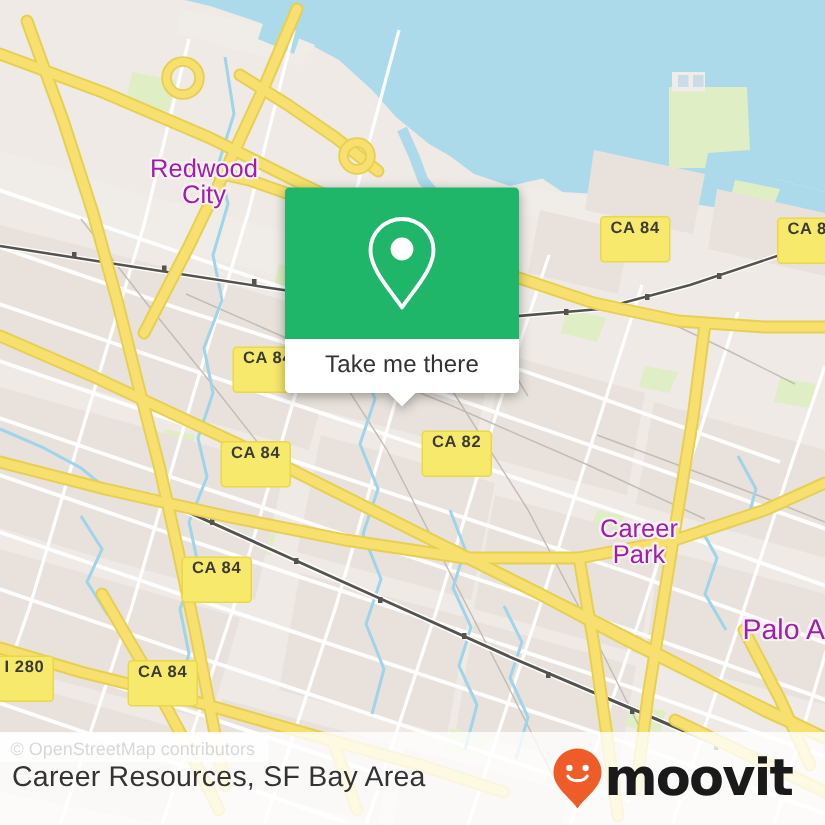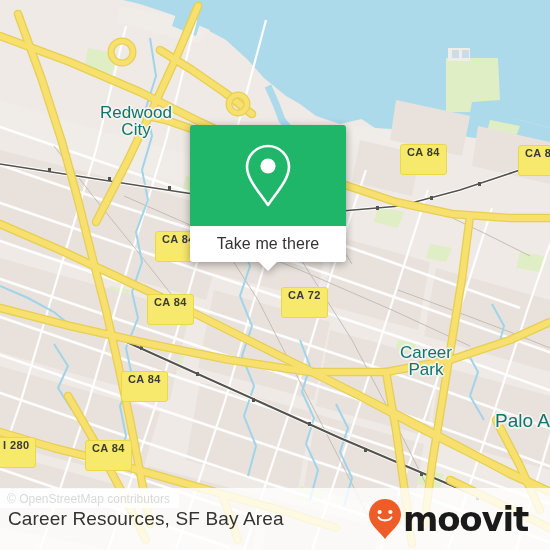--- a/index.html
+++ b/index.html
@@ -28,21 +28,21 @@
     letter-spacing:.4px;
     padding:2px 6px 16px 6px;
     line-height:11px;
     white-space:nowrap;
     font-family:"Liberation Sans", sans-serif;
   }
 
   
   .place {
     position:absolute;
-    color:#0f766e;
+    color:#a21caf;
     font-size:17px;
     font-weight:normal;
     line-height:17px;
     white-space:nowrap;
     text-align:center;
     text-shadow:
       1.6px 0 #f6f3ef, -1.6px 0 #f6f3ef, 0 1.6px #f6f3ef, 0 -1.6px #f6f3ef,
       1.2px 1.2px #f6f3ef, -1.2px 1.2px #f6f3ef, 1.2px -1.2px #f6f3ef, -1.2px -1.2px #f6f3ef;
     font-family:"Liberation Sans", sans-serif;
   }
@@ -361,21 +361,21 @@
     <div>Park</div>
   </div>
 
   <div class="place" style="left:495px; top:412px; width:80px; text-align:left; font-size:19px;">
     <div>Palo A</div>
   </div>
 
   <div class="shield" style="left:400px; top:144px;">CA 84</div>
   <div class="shield" style="left:518px; top:145px;">CA 84</div>
   <div class="shield" style="left:155px; top:231px;">CA 84</div>
-  <div class="shield" style="left:281px; top:287px;">CA 72</div>
+  <div class="shield" style="left:281px; top:287px;">CA 82</div>
   <div class="shield" style="left:147px; top:294px;">CA 84</div>
   <div class="shield" style="left:121px; top:371px;">CA 84</div>
   <div class="shield" style="left:-4px;  top:437px;">I 280</div>
   <div class="shield" style="left:85px;  top:440px;">CA 84</div>
 
   <div id="popup">
     <div id="popup-green">
       <svg width="54" height="66" viewBox="0 0 54 66">
         <path d="M27 3 C15.4 3 6 12.4 6 24 C6 36 18 49 27 62 C36 49 48 36 48 24 C48 12.4 38.6 3 27 3 Z" fill="none" stroke="#ffffff" stroke-width="2.6" stroke-linejoin="round"></path>
         <circle cx="27" cy="23" r="7.6" fill="#ffffff"></circle>

